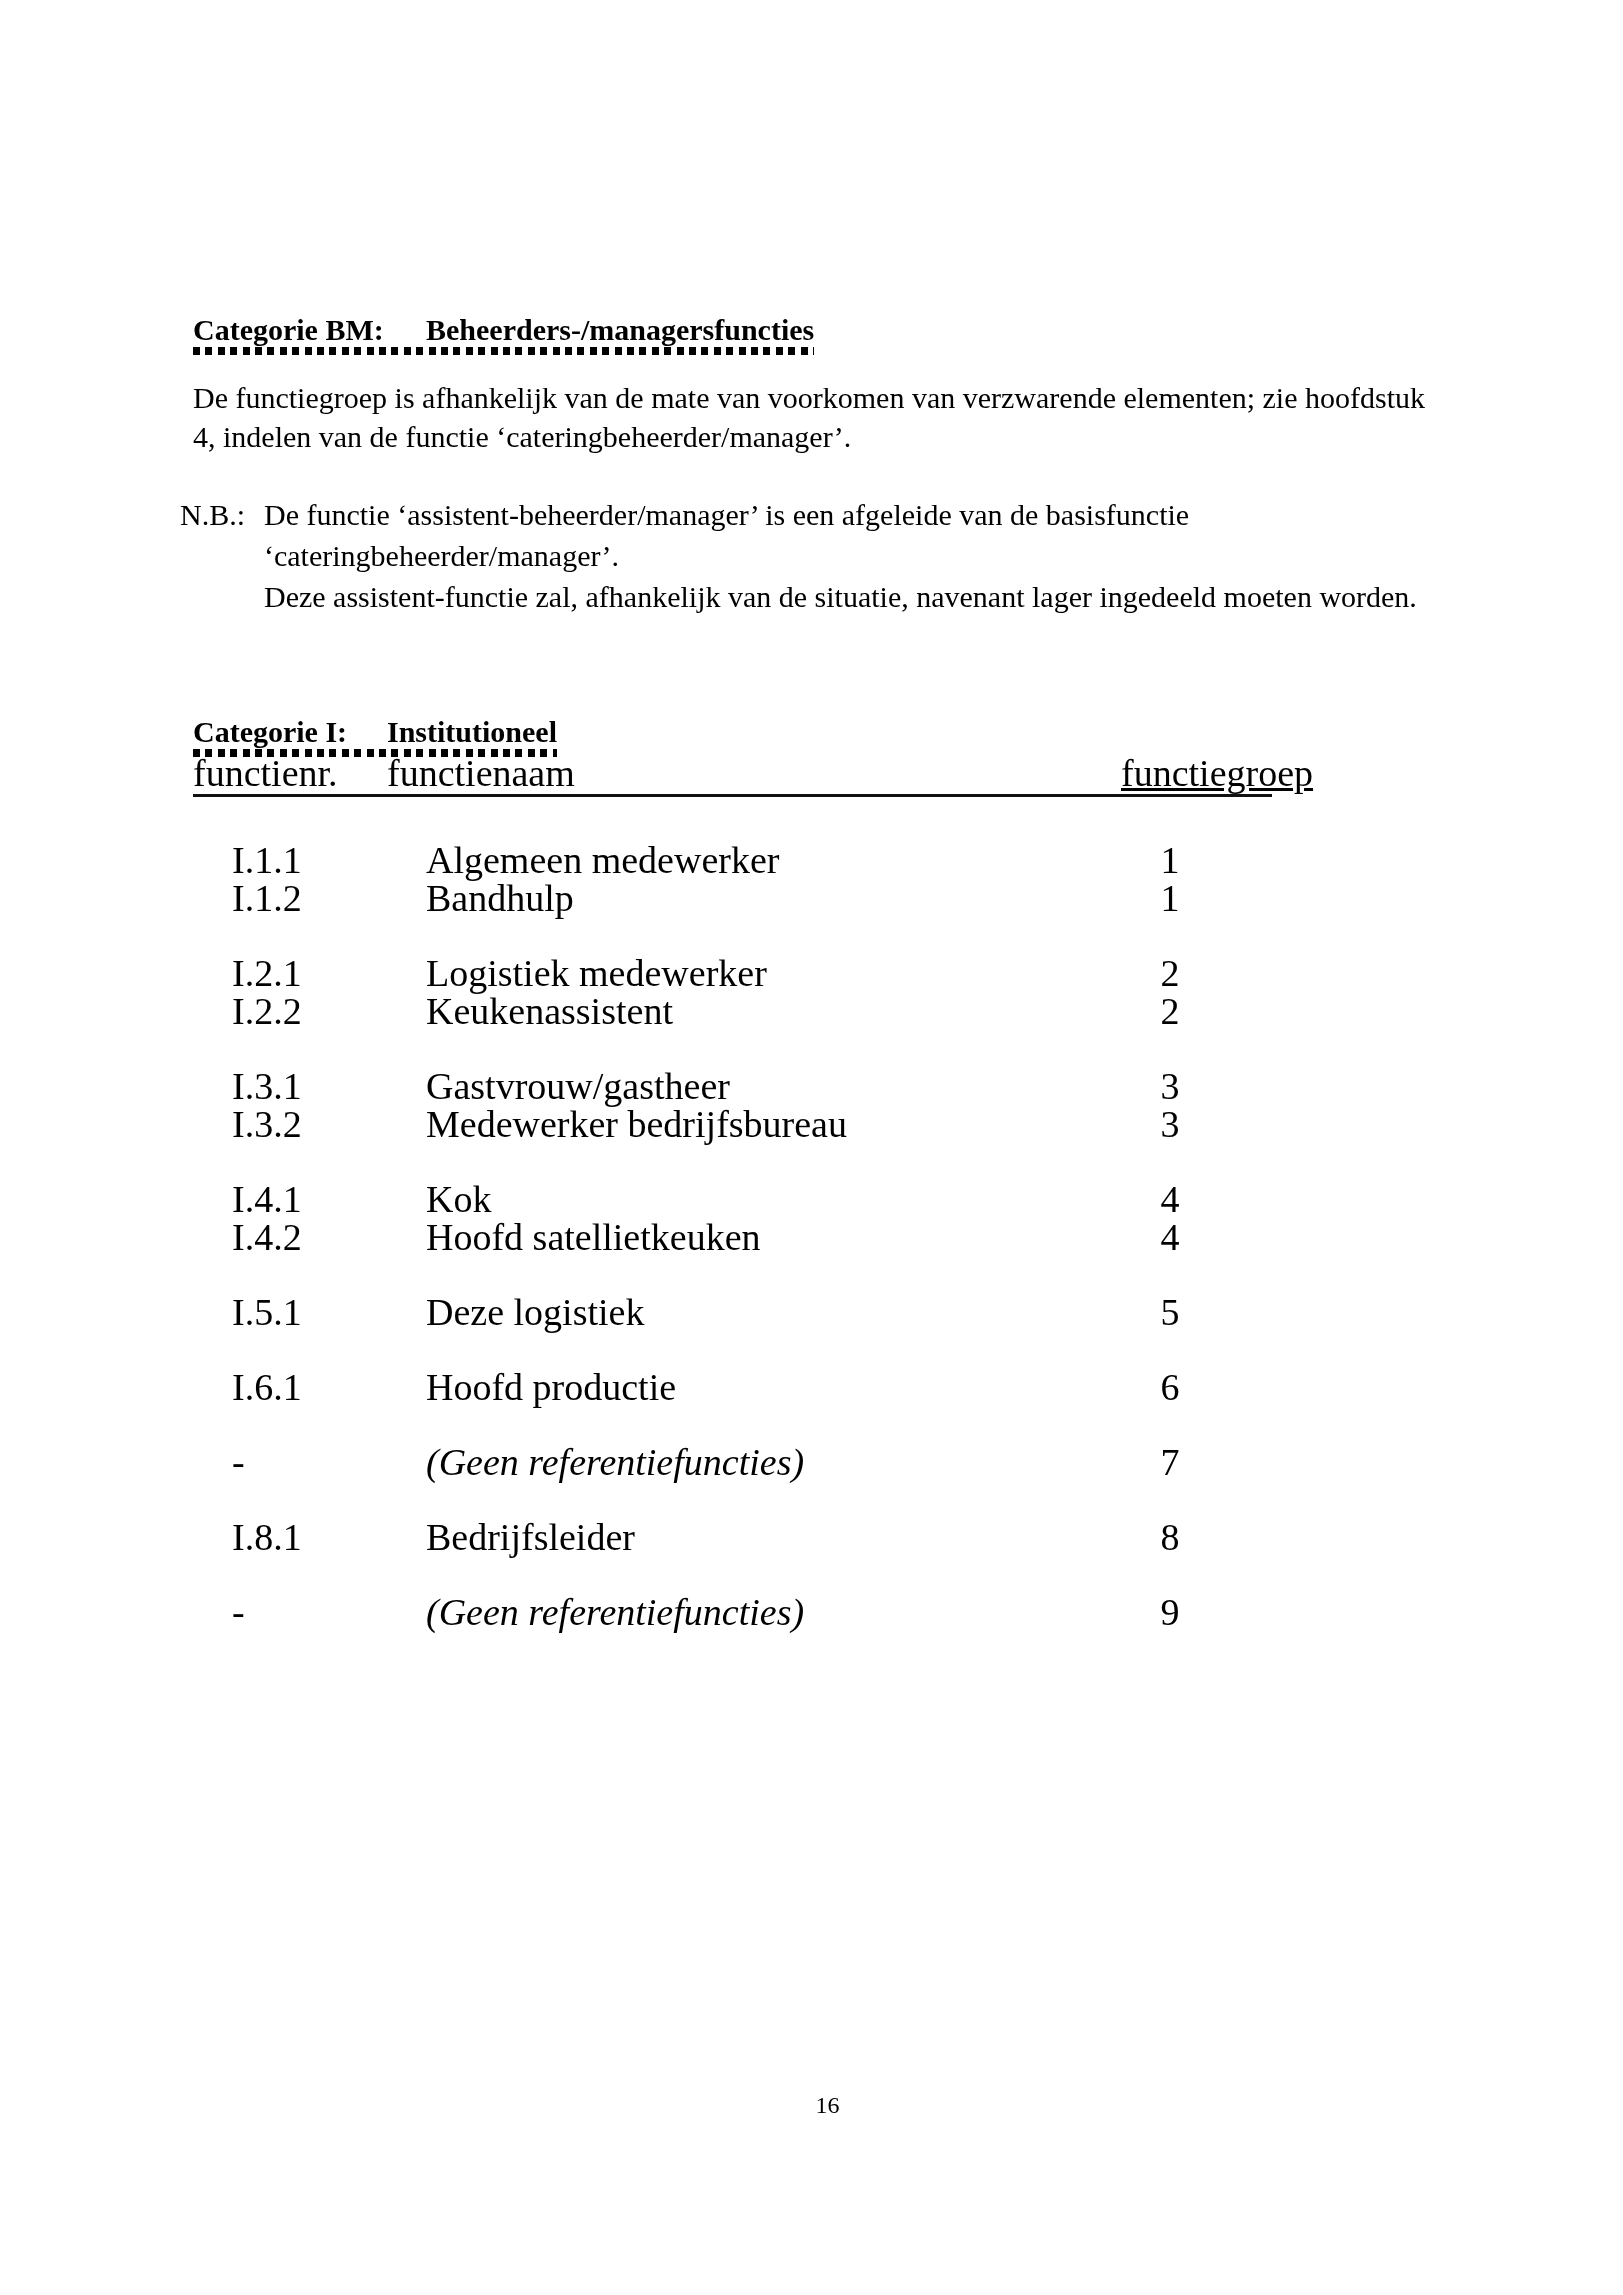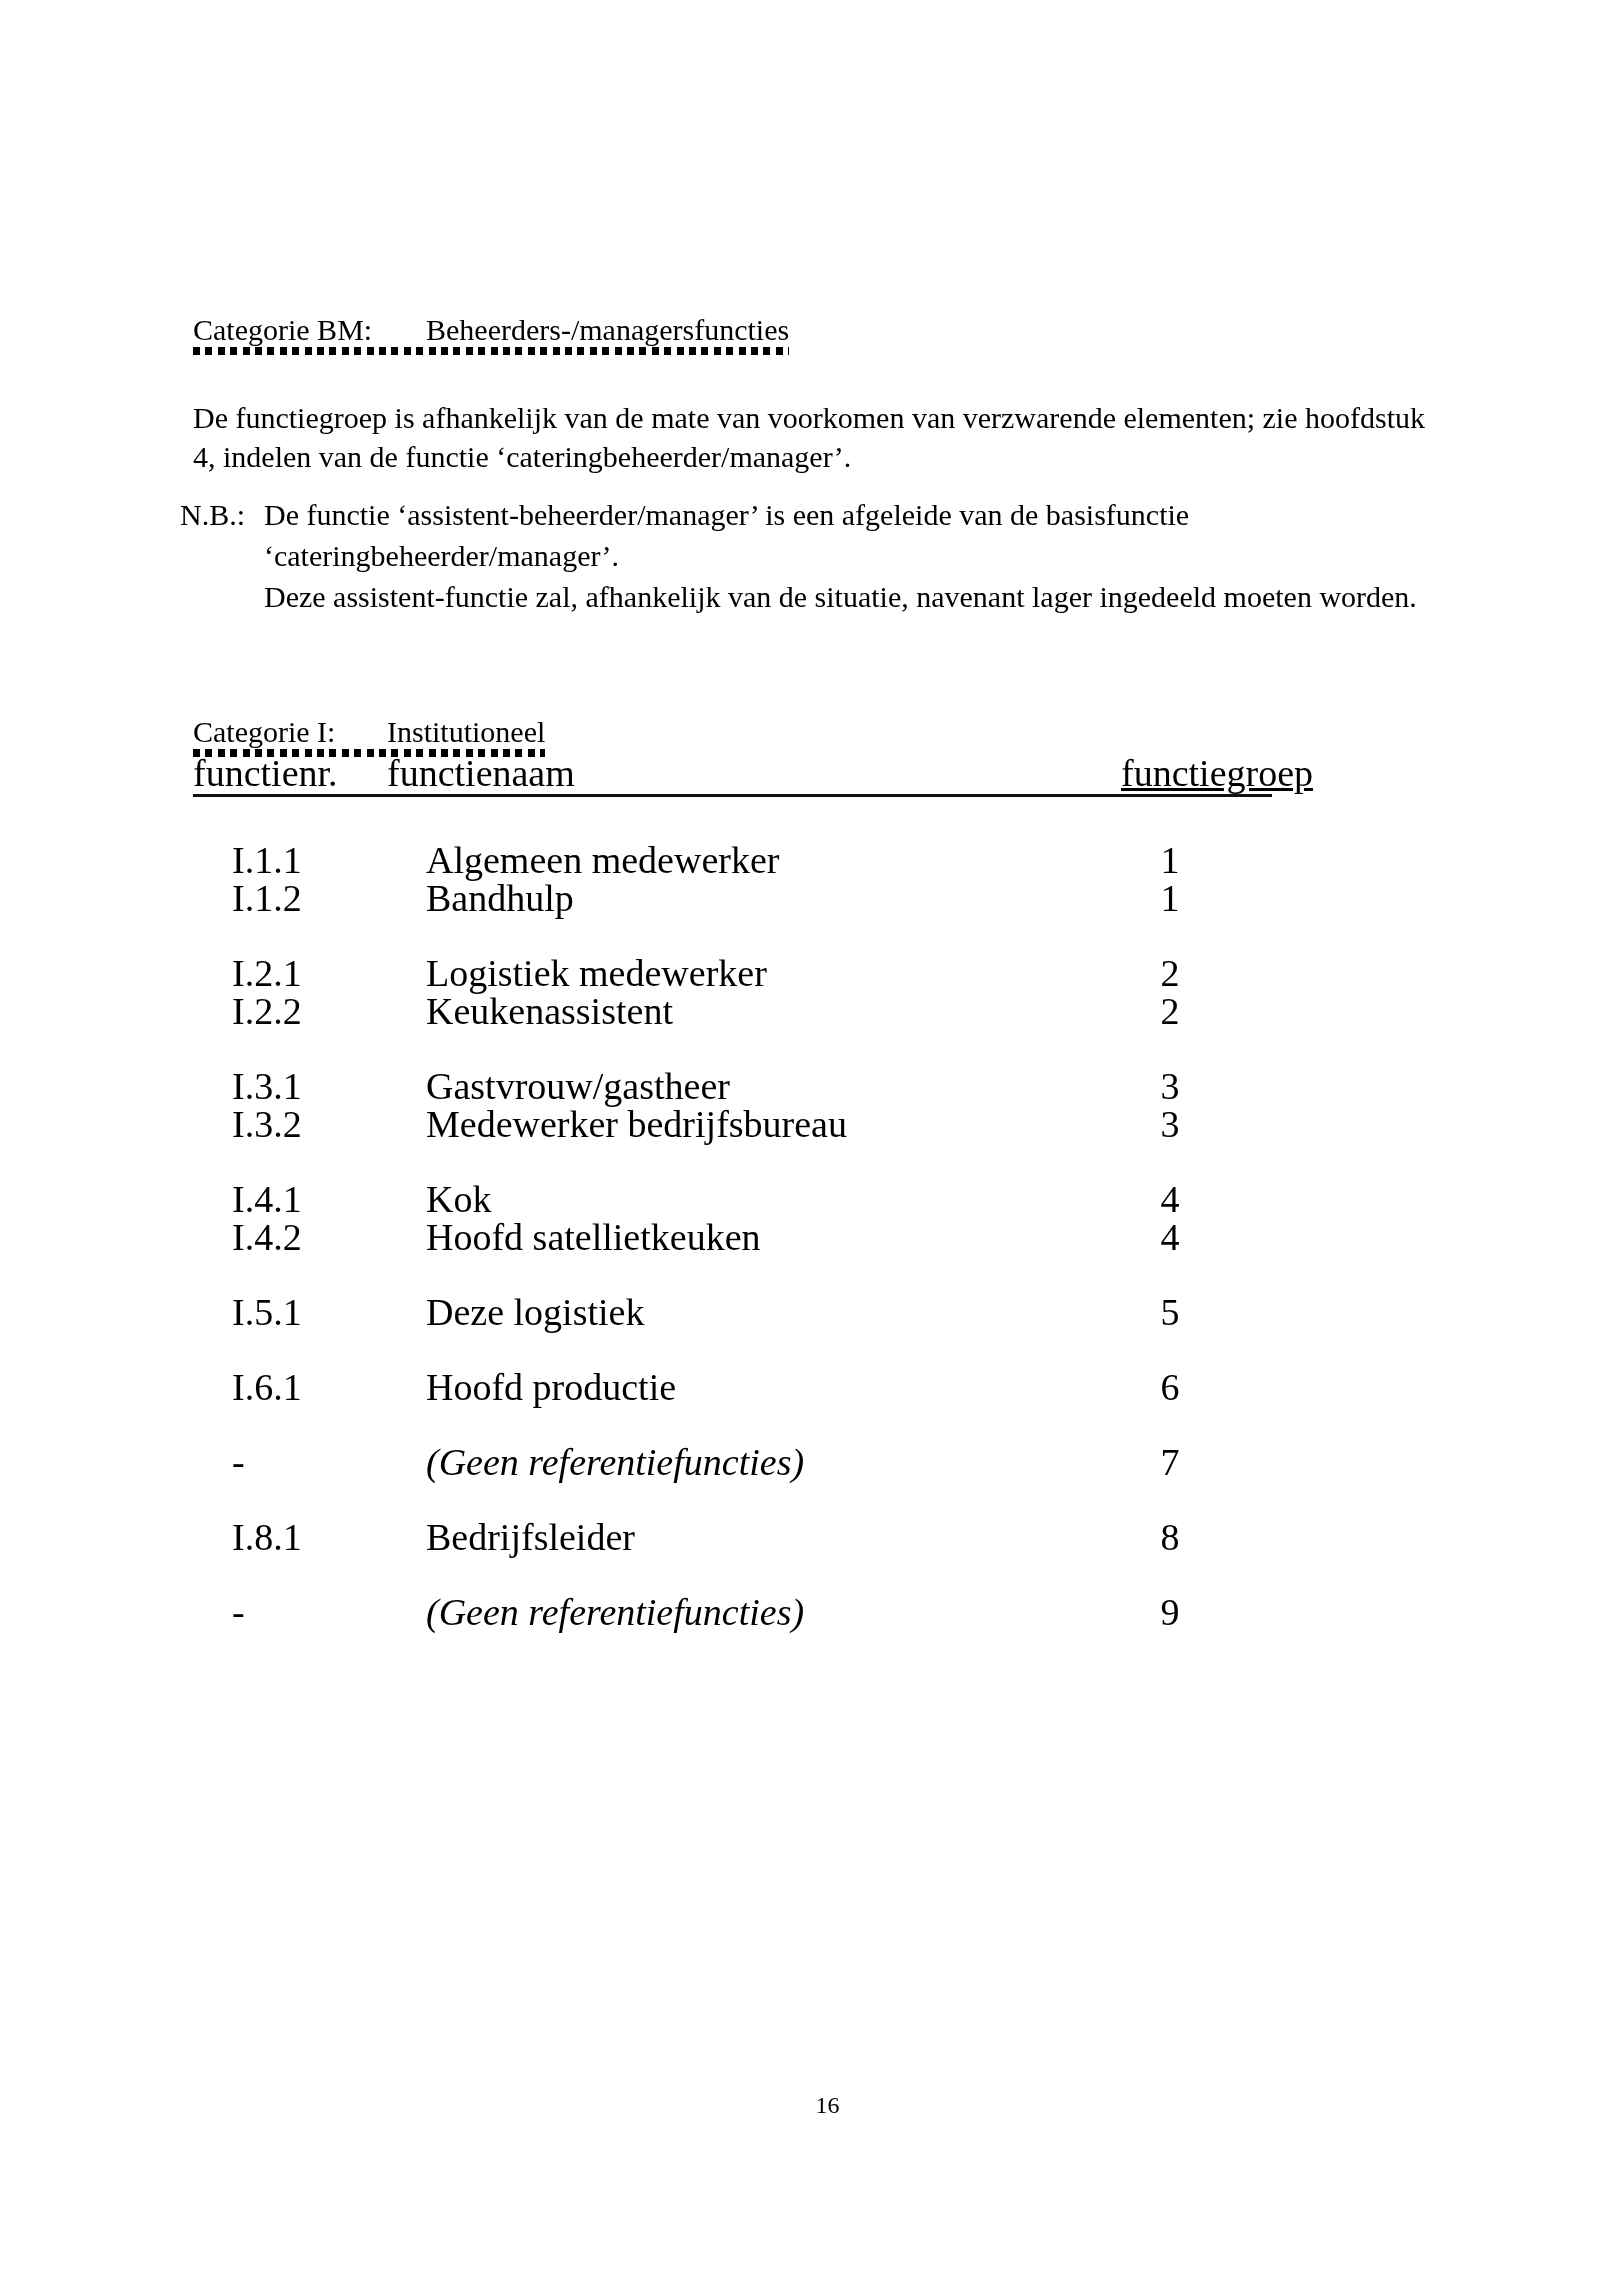--- a/index.html
+++ b/index.html
@@ -14,21 +14,21 @@
   }
 
   
   .sec-title {
     position: absolute;
     left: 193px;
     white-space: nowrap;
   }
   .sec-title .title-box {
     display: inline-block;
-    font-weight: normal;
+    font-weight: bold;
     font-size: 30px;
     line-height: 39px;
     padding-bottom: 6.2px;
     background-image: repeating-linear-gradient(to right, #000 0 7px, transparent 7px 12.4px);
     background-repeat: no-repeat;
     background-position: 0 100%;
     background-size: 100% 8px;
   }
   .title-label { display: inline-block; }
   .sec-bm { top: 310px; }
@@ -37,21 +37,20 @@
   .sec-i  .title-label { min-width: 194px; }
 
   
   .intro {
     position: absolute;
     left: 193px;
     top: 378px;
     font-size: 30px;
     line-height: 39px;
     white-space: nowrap;
-    margin-top: 20px;
   }
 
   
   .nb {
     position: absolute;
     left: 180px;
     top: 494px;
     font-size: 30px;
     line-height: 41px;
     display: grid;

